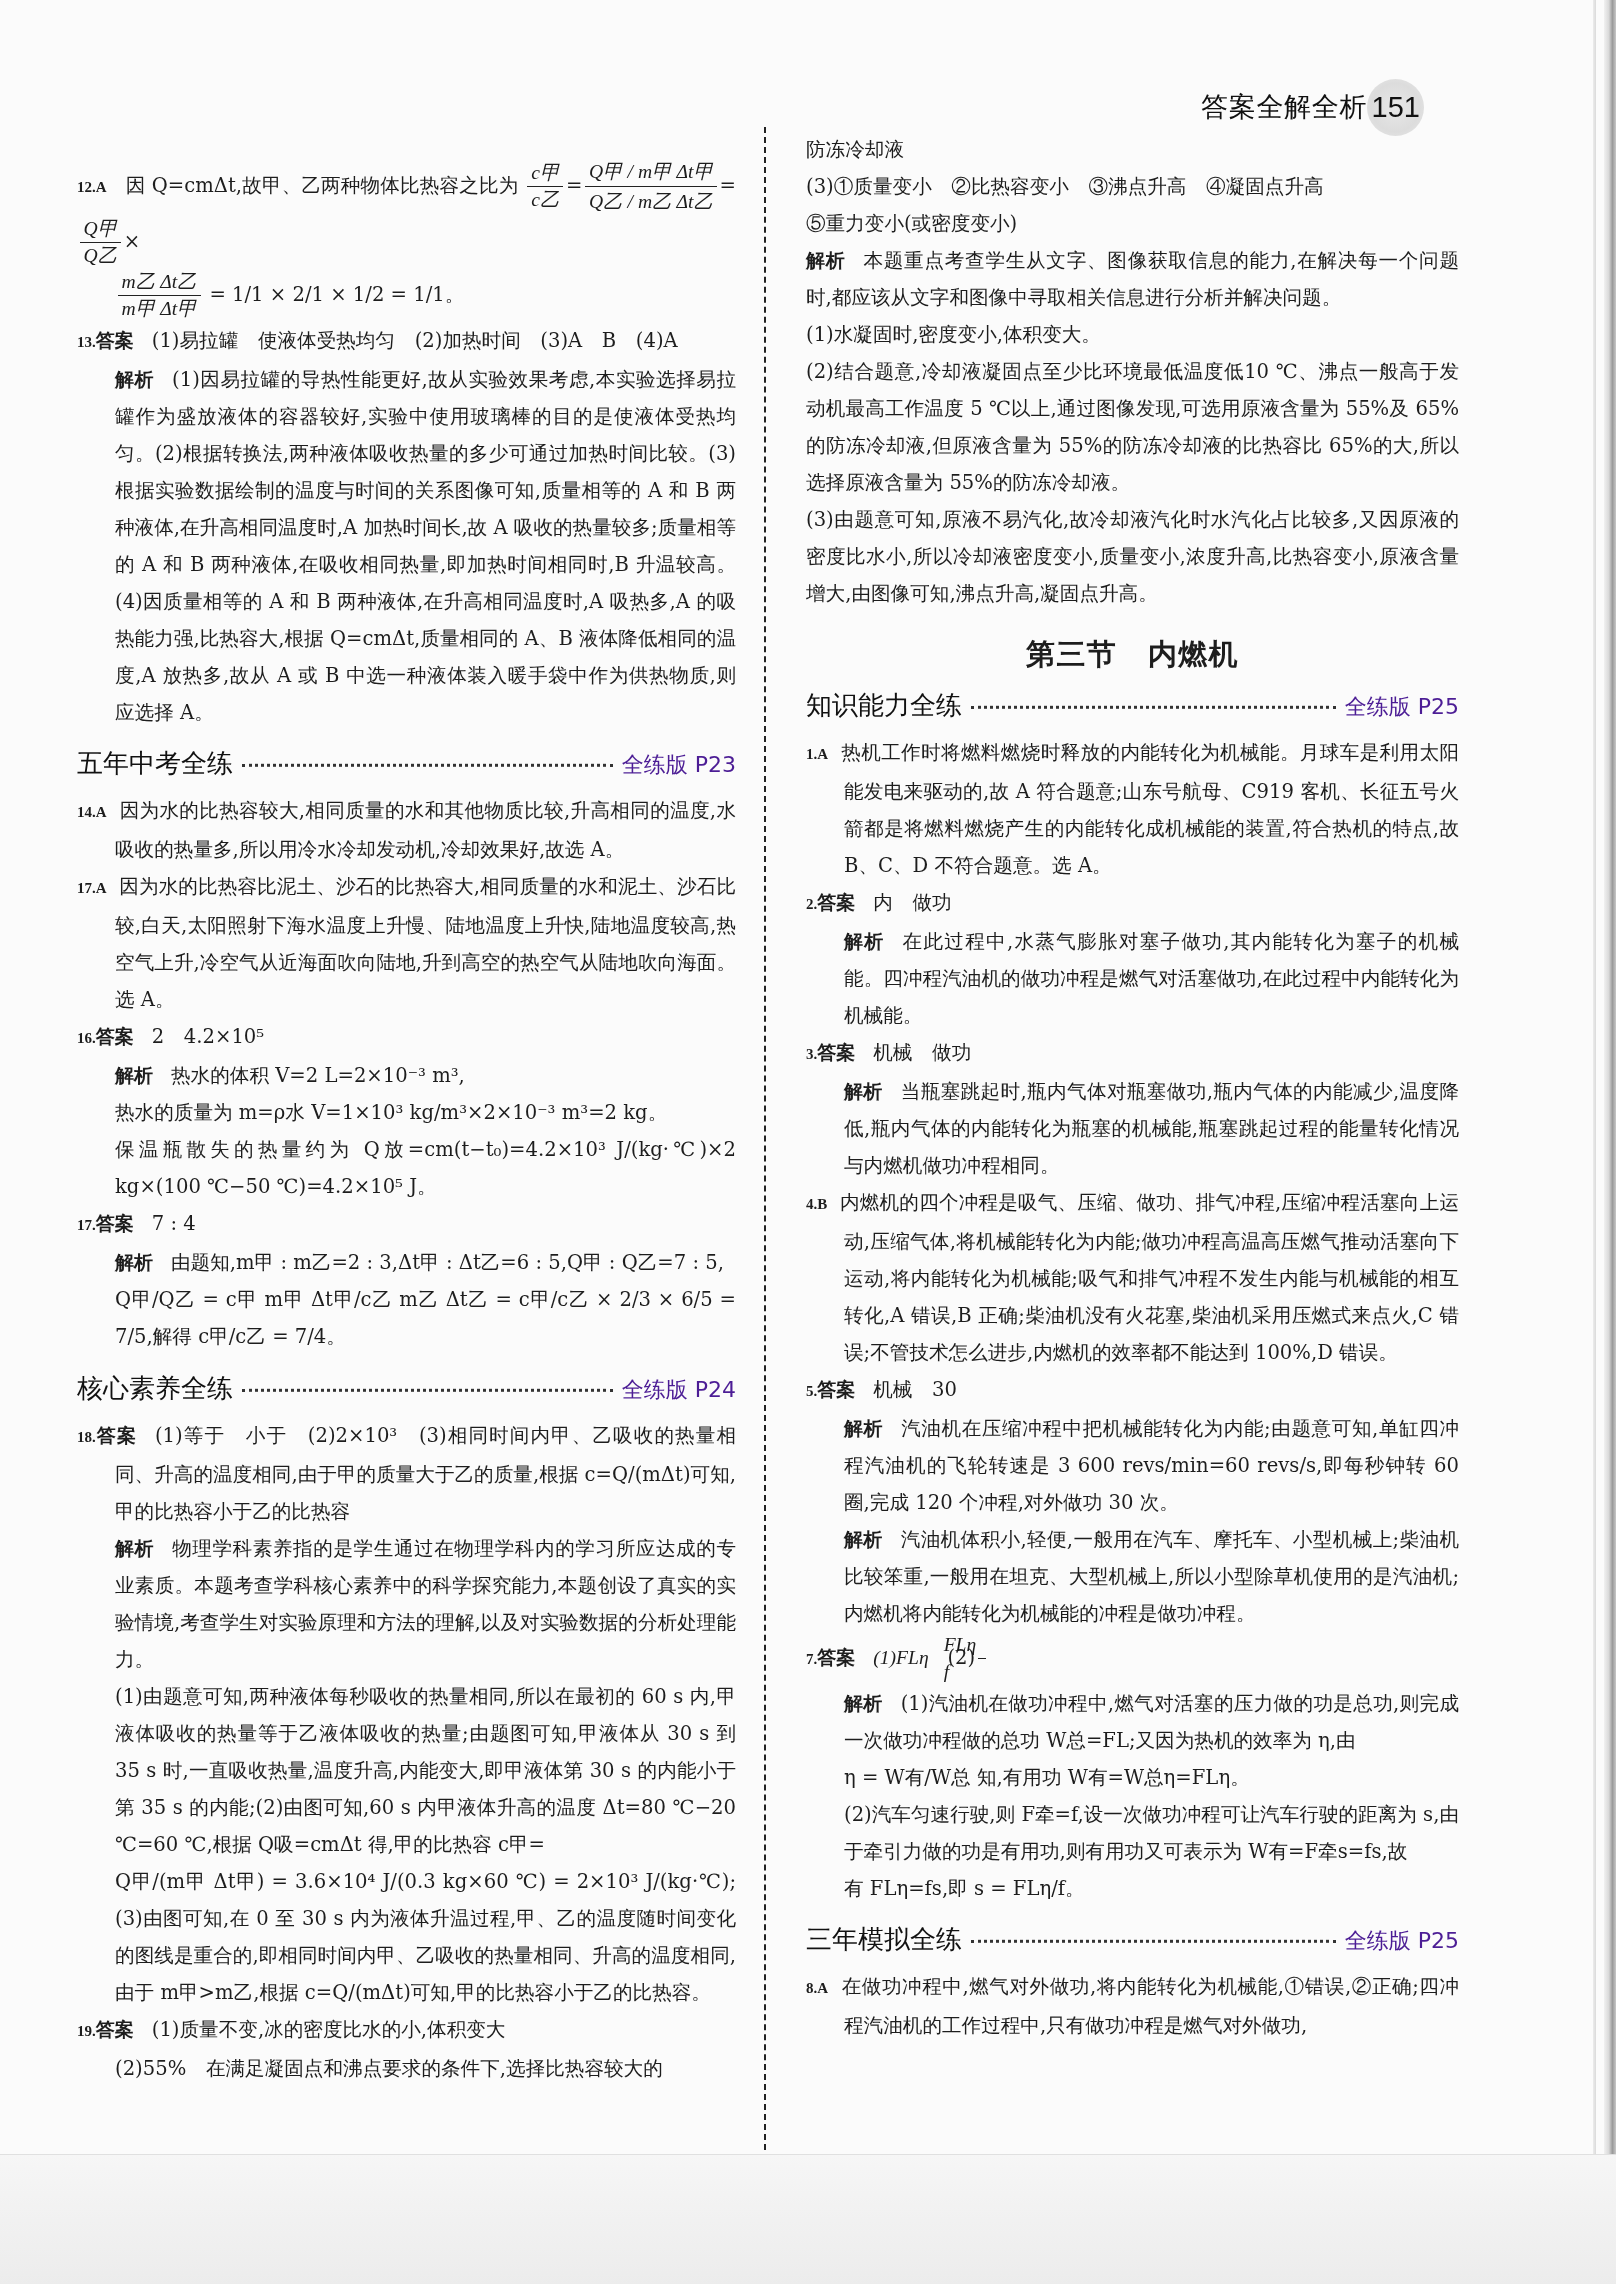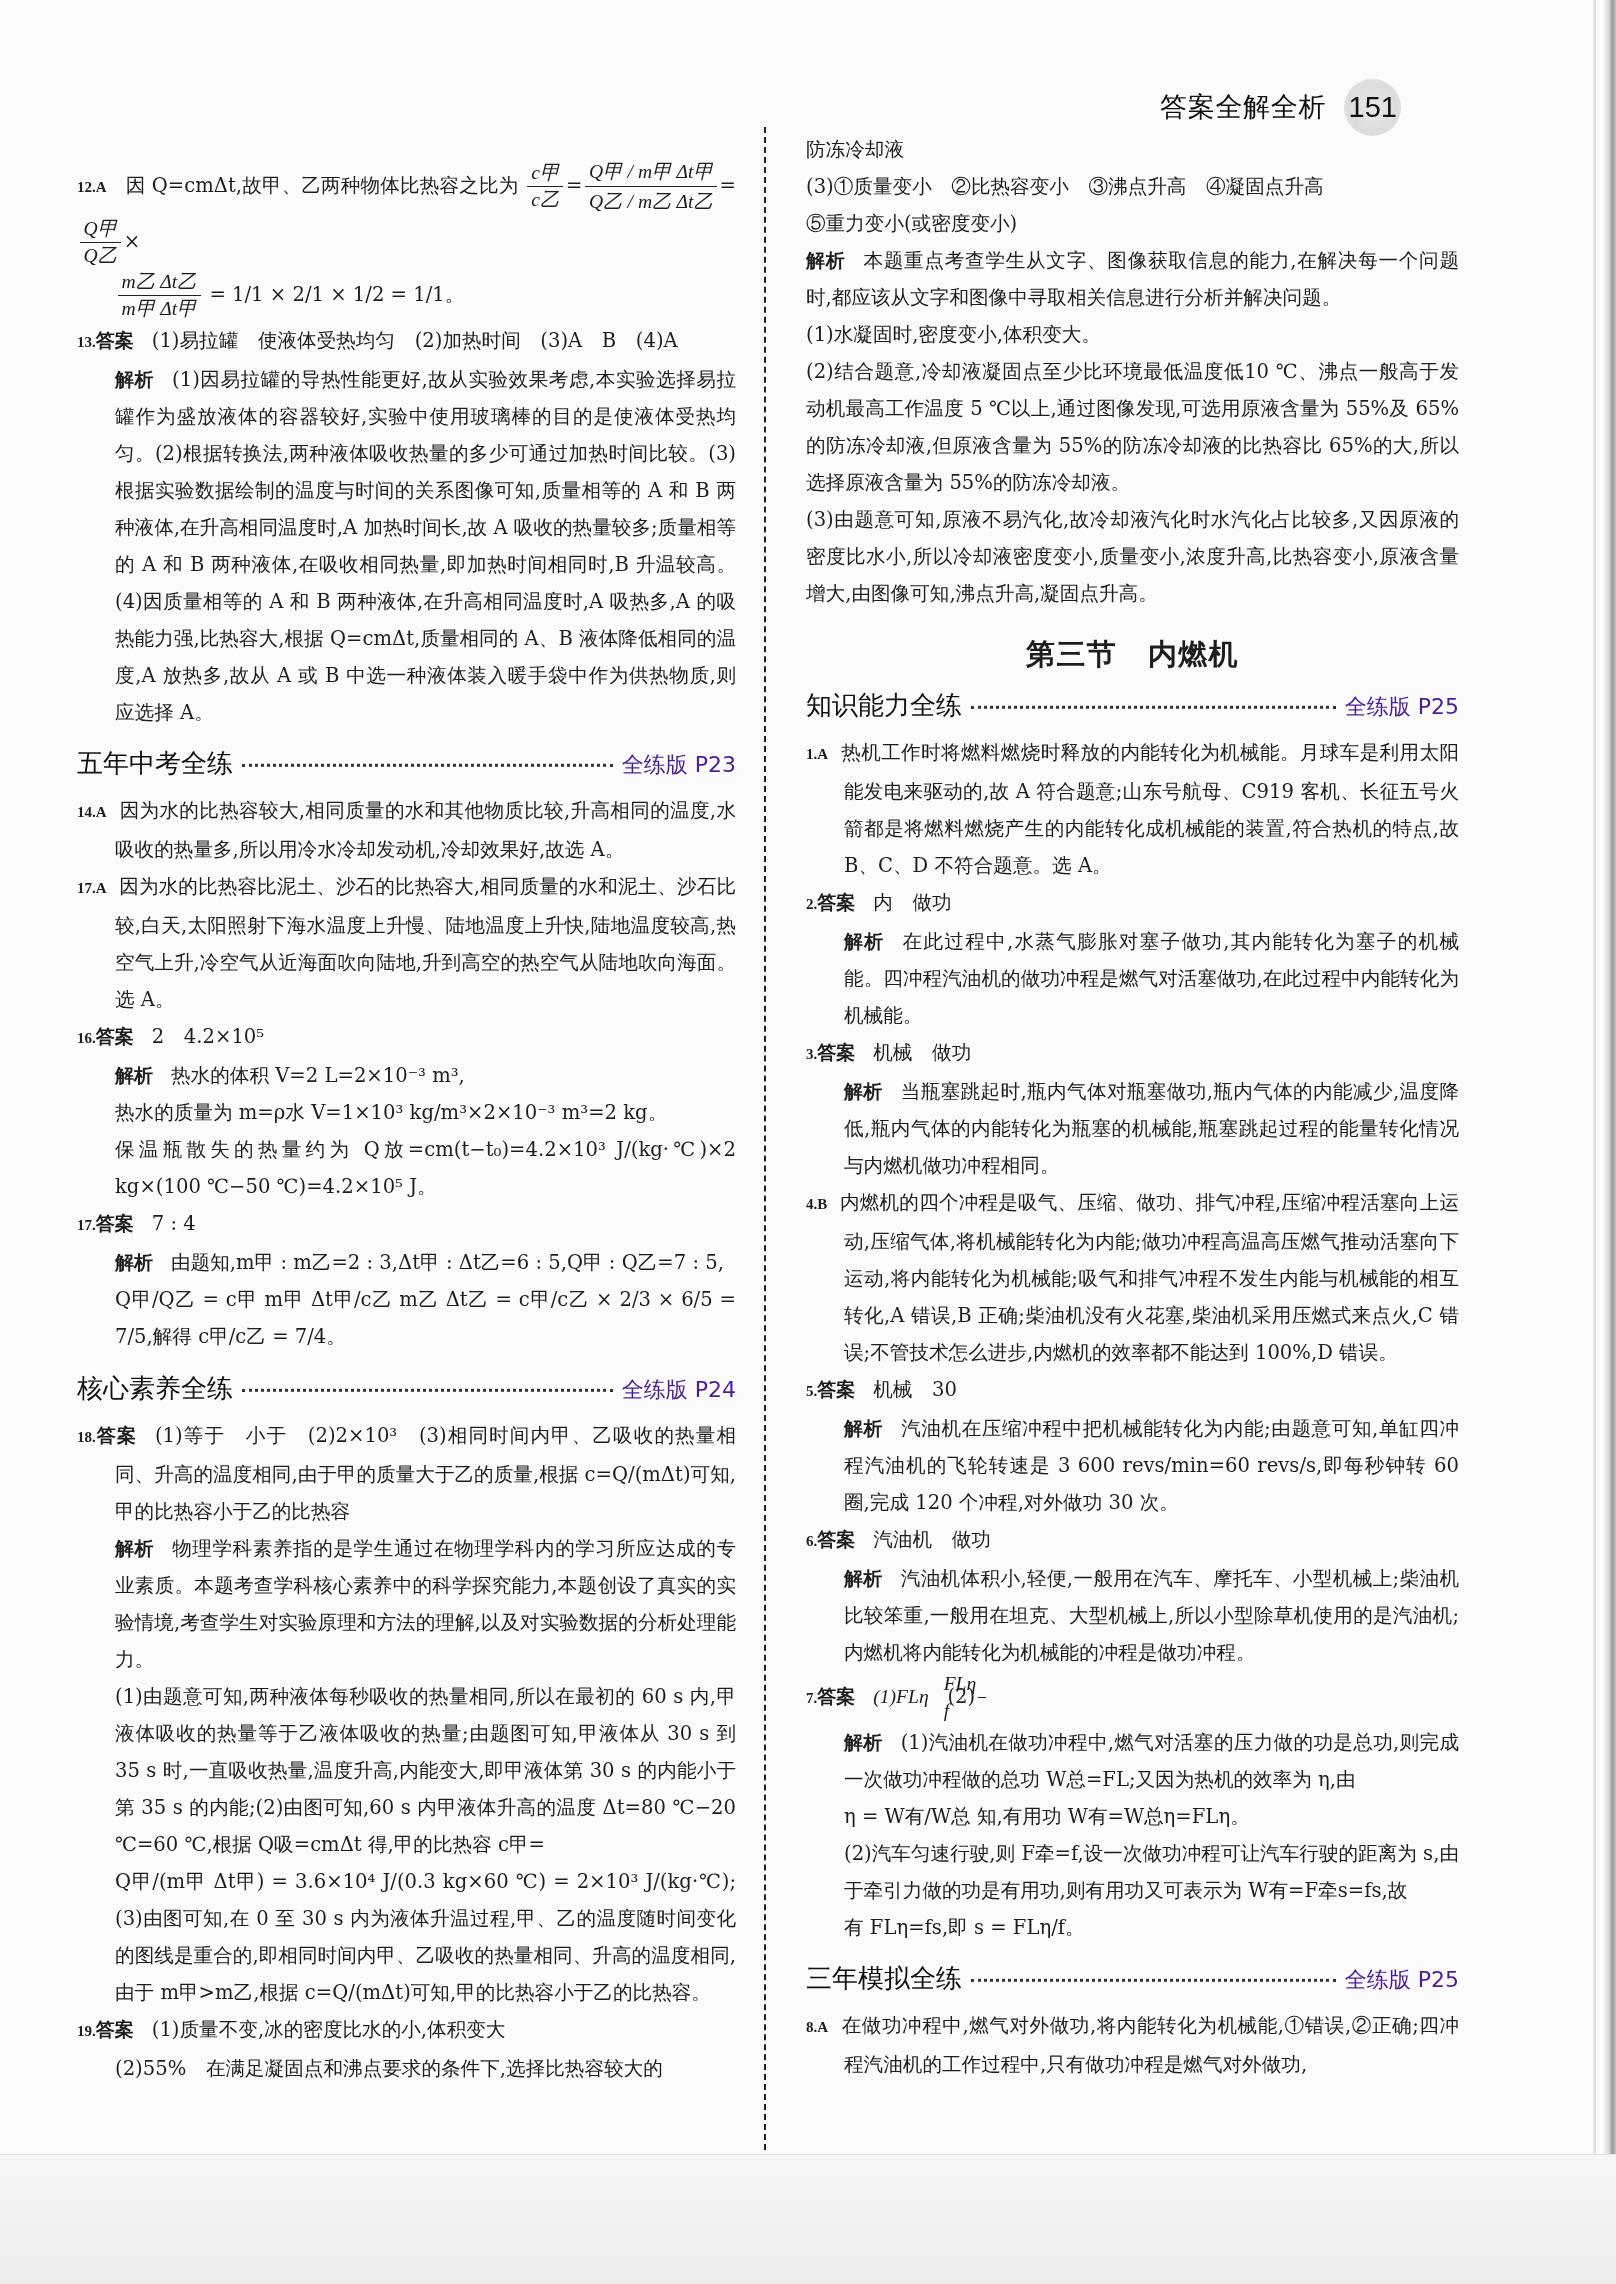--- a/index.html
+++ b/index.html
@@ -16,22 +16,22 @@
   .page-edge2 {
     position: absolute; top: 0; right: 19.6px; width: 3.9px; height: 2284px;
     background: linear-gradient(to right, #ececec, #dadada);
   }
   .bottom-curl {
     position: absolute; left: 0; right: 0; top: 2154px; height: 131px;
     background: linear-gradient(to bottom, #f6f6f6, #ececec);
     border-top: 1.3px solid #e0e0e0;
   }
   .header {
-    position: absolute; top: 84px; left: 1160px; height: 46px;
-    display: flex; align-items: center; gap: 18px;
+    position: absolute; top: 84px; left: 1201px; height: 46px;
+    display: flex; align-items: center; 
   }
   .header-title {
     font-family: "DejaVu Sans", "Liberation Sans", sans-serif;
     font-size: 27px; letter-spacing: 0.7px; color: #111;
   }
   .page-num {
     width: 57px; height: 57px; border-radius: 50%;
     background: radial-gradient(circle, #e8e8e8 0%, #dcdcdc 60%, #eaeaea 100%);
     display: flex; align-items: center; justify-content: center;
     font-family: "Liberation Sans", sans-serif; font-size: 29px; color: #111;
@@ -225,21 +225,20 @@
   <p class="p hang">
     <span class="qnum">4.B</span>&nbsp;&nbsp;<span>内燃机的四个冲程是吸气、压缩、做功、排气冲程,压缩冲程活塞向上运动,压缩气体,将机械能转化为内能;做功冲程高温高压燃气推动活塞向下运动,将内能转化为机械能;吸气和排气冲程不发生内能与机械能的相互转化,A 错误,B 正确;柴油机没有火花塞,柴油机采用压燃式来点火,C 错误;不管技术怎么进步,内燃机的效率都不能达到 100%,D 错误。</span>
   </p>
 
   <div>
     <p class="p hang"><span class="qnum">5.</span><span class="tag">答案</span><span>机械　30</span></p>
     <p class="p indent"><span class="tag">解析</span><span>汽油机在压缩冲程中把机械能转化为内能;由题意可知,单缸四冲程汽油机的飞轮转速是 3 600 revs/min=60 revs/s,即每秒钟转 60 圈,完成 120 个冲程,对外做功 30 次。</span></p>
   </div>
 
   <div>
-    <p class="p hang"><span class="qnum">6.</span><span class="tag">答案</span><span>汽油机　做功</span></p>
     <p class="p indent"><span class="tag">解析</span><span>汽油机体积小,轻便,一般用在汽车、摩托车、小型机械上;柴油机比较笨重,一般用在坦克、大型机械上,所以小型除草机使用的是汽油机;内燃机将内能转化为机械能的冲程是做功冲程。</span></p>
   </div>
 
   <div>
     <p class="p hang" style="line-height:42px;">
       <span class="qnum">7.</span><span class="tag">答案</span><span class="math">(1)FLη</span>&nbsp;&nbsp;&nbsp;<span>(2)</span><span class="frac">
           <span class="num">FLη</span>
           <span class="den">f</span>
         </span>
     </p>

